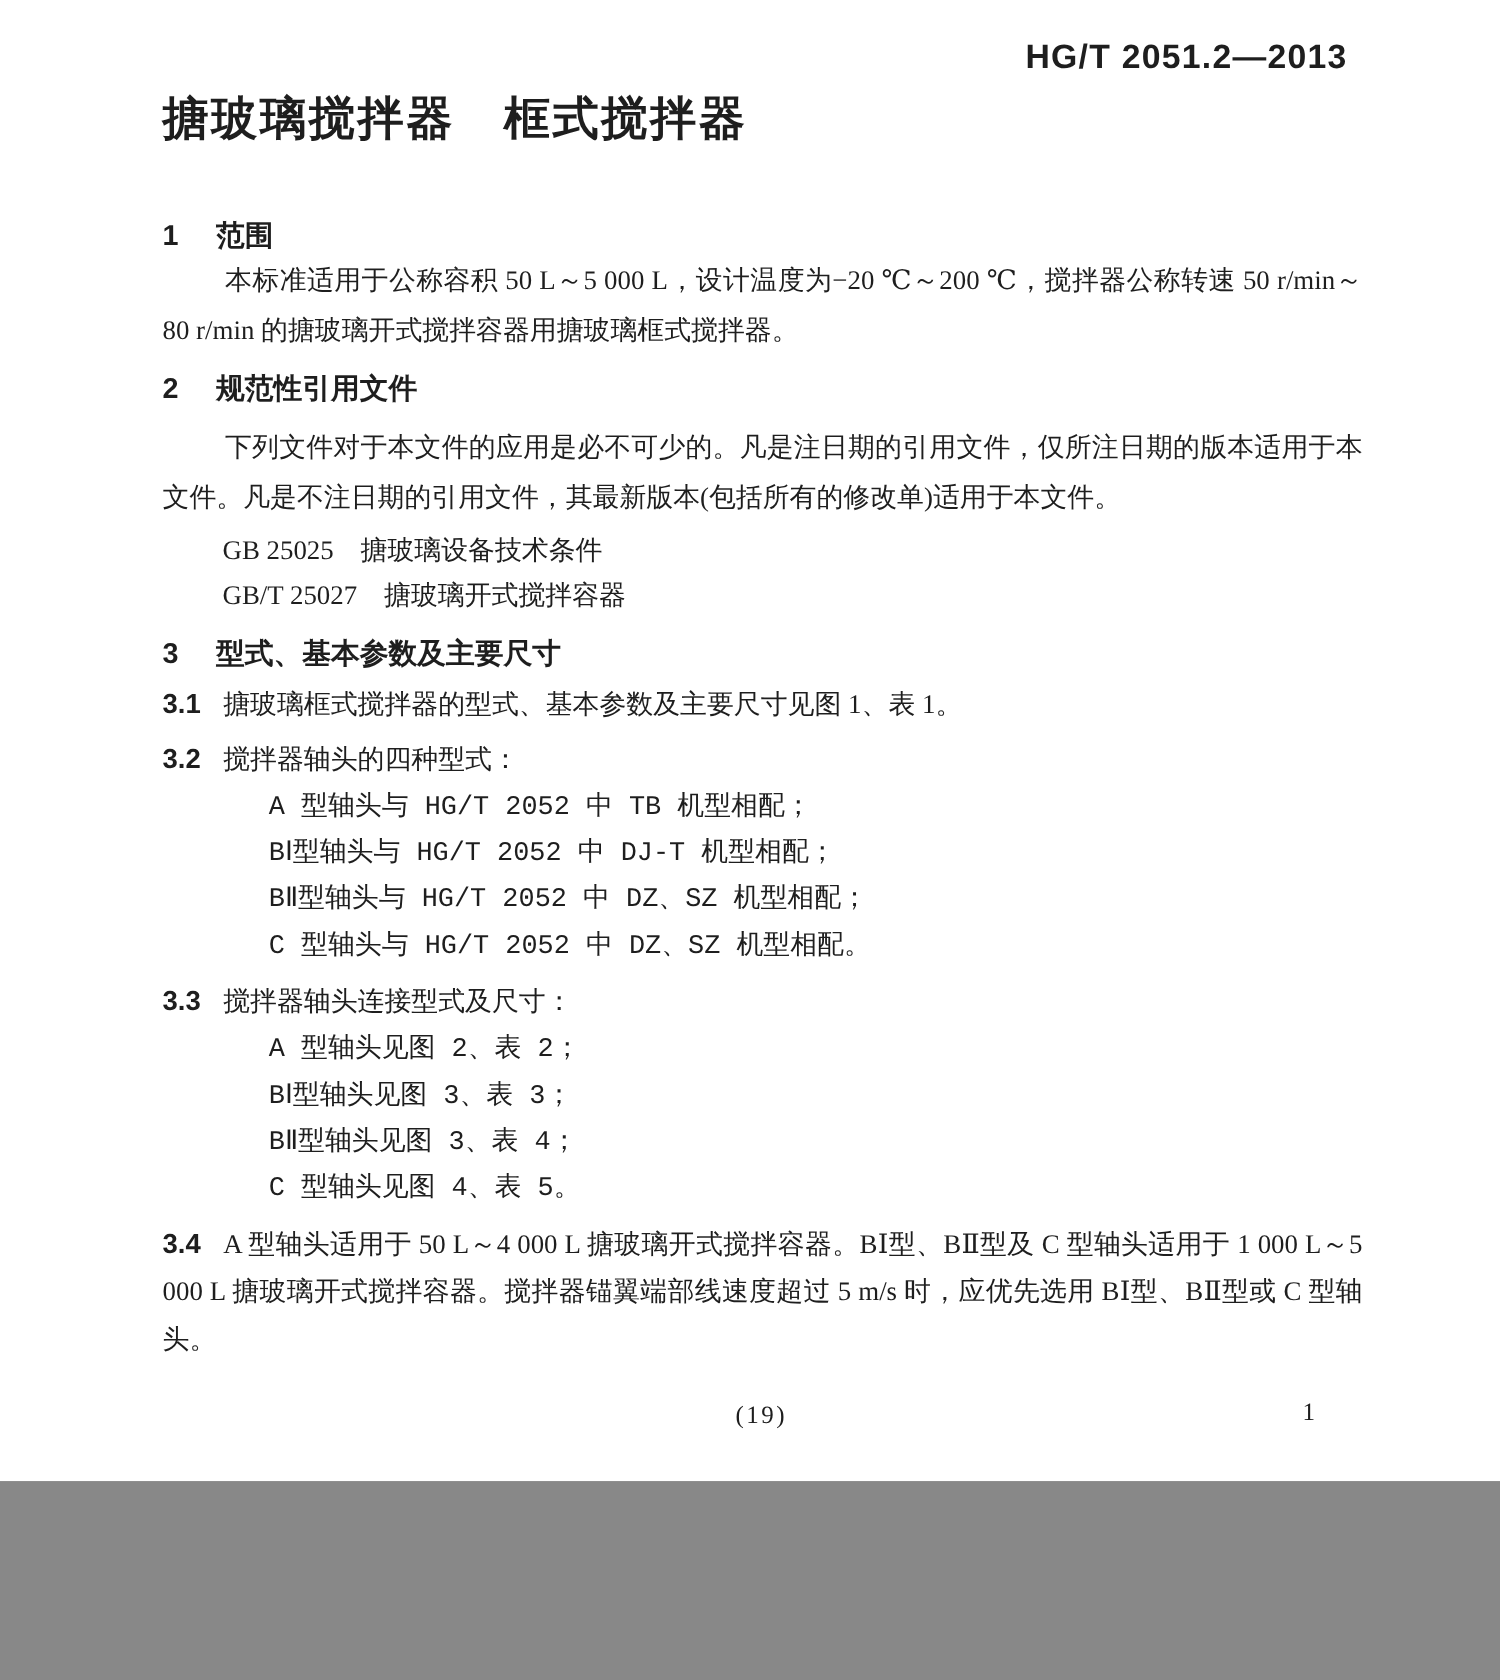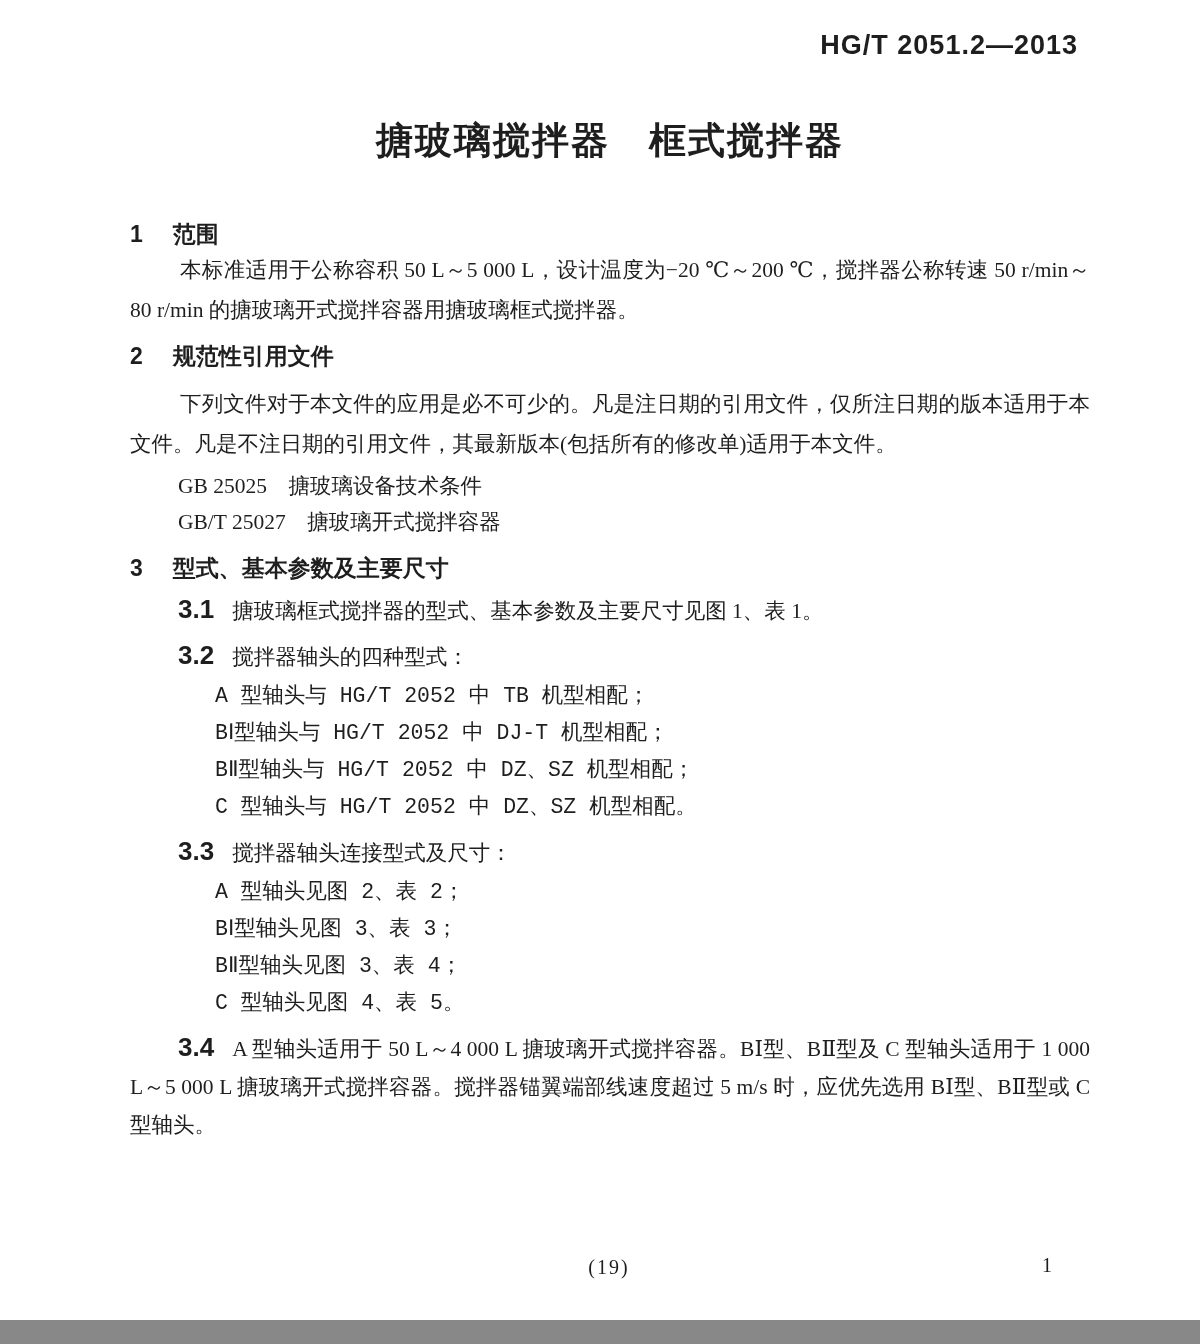--- a/index.html
+++ b/index.html
@@ -1,20 +1,20 @@
 <!DOCTYPE html>
 <html><head>
 <meta charset="utf-8">
 <style>
   * { margin: 0; padding: 0; box-sizing: border-box; }
   html, body { background: #888; }
   .page {
     position: relative;
     width: 1200px;
-    height: 1320px;
+    height: 1185px;
     margin: 0 auto;
     background: #ffffff;
     color: #1e1e1e;
     font-family: "Liberation Serif", "DejaVu Serif", serif;
     overflow: hidden;
   }
   .std-code {
     position: absolute;
     top: 30px;
     right: 122px;
@@ -23,22 +23,21 @@
     font-size: 27px;
     letter-spacing: 1px;
   }
   .content {
     position: absolute;
     left: 130px;
     right: 110px;
     top: 0;
   }
   .doc-title {
-    margin-top: 116px;
-    text-align: center;
+    margin-top: 70px;
     font-family: "Liberation Sans", "DejaVu Sans", sans-serif;
     font-weight: bold;
     font-size: 37px;
     letter-spacing: 2px;
     white-space: pre;
   }
   h2.sec-heading {
     font-family: "Liberation Sans", "DejaVu Sans", sans-serif;
     font-weight: bold;
     font-size: 23px;
@@ -63,23 +62,22 @@
   }
   p.clause {
     font-size: 21.5px;
     line-height: 38px;
     text-align: justify;
     margin-top: 6px;
   }
   .clause-num {
     font-family: "Liberation Sans", "DejaVu Sans", sans-serif;
     font-weight: bold;
-    font-size: 26px;
+    font-size: 22px;
     margin-right: 18px;
-    margin-left: 48px;
   }
   .sub-list { padding-left: 85px; margin-top: 2px; }
   .sub-list .sub-item {
     font-size: 21.5px;
     line-height: 37px;
     white-space: pre;
     font-family: Liberation Mono, monospace;
   }
   .footer {
     position: absolute;

